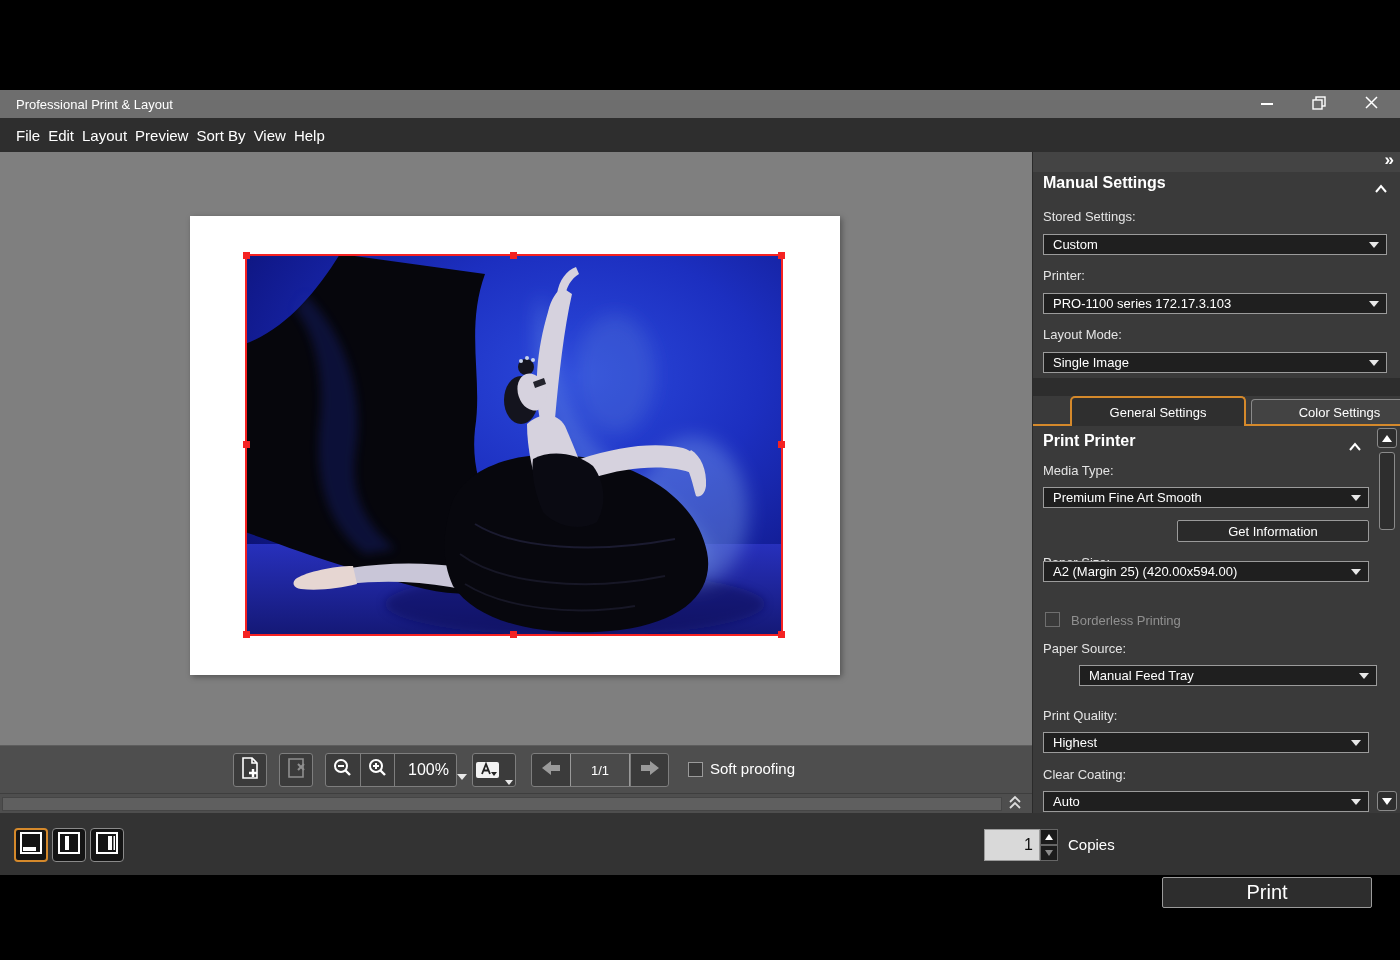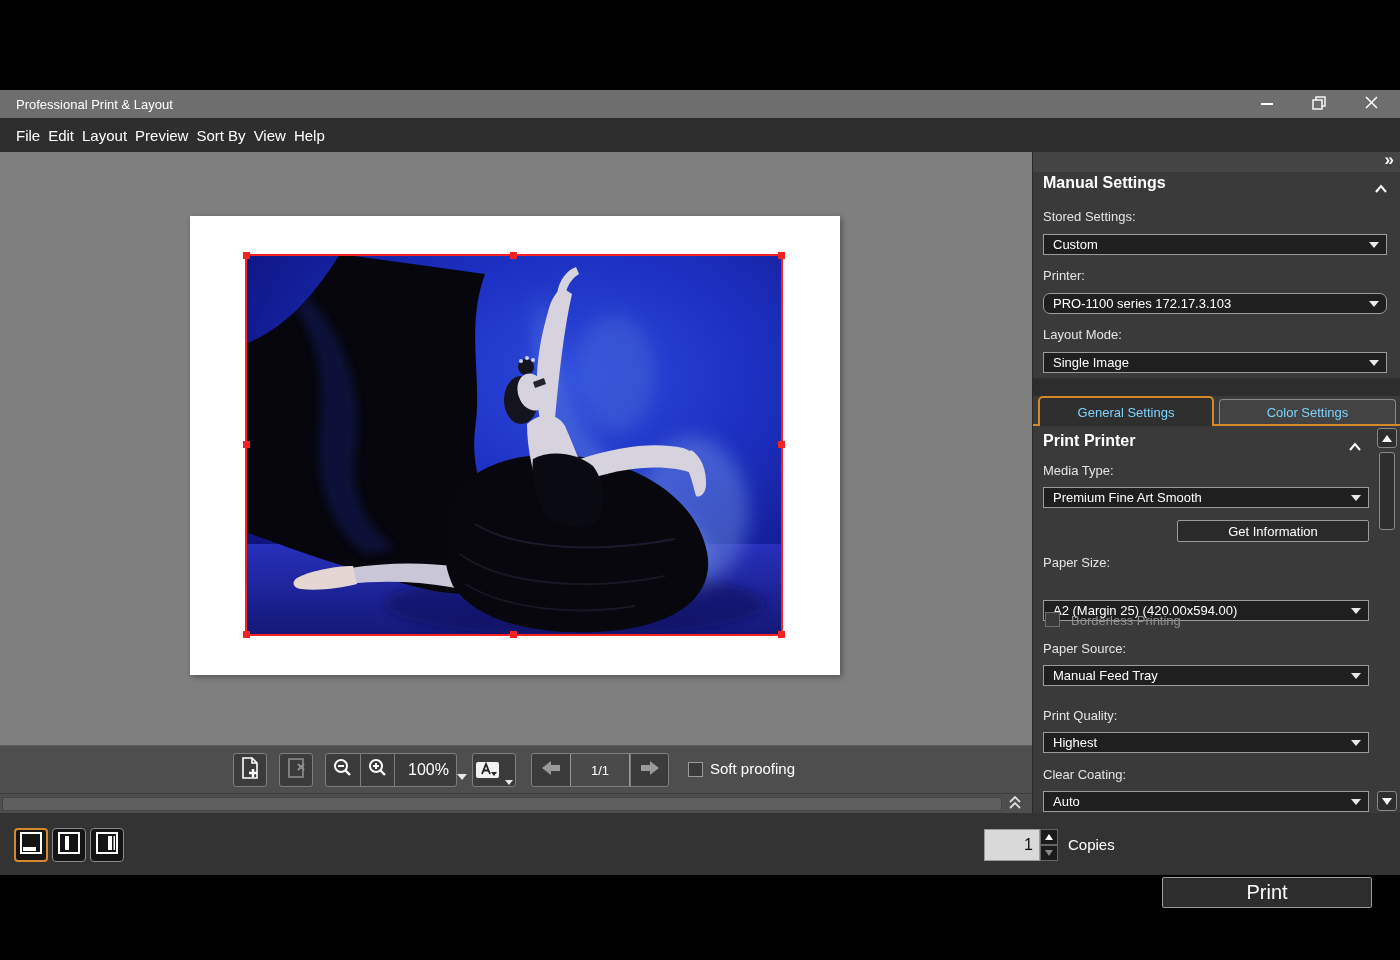--- a/index.html
+++ b/index.html
@@ -50,21 +50,21 @@
   .collapse-row{position:absolute;top:0;left:0;width:100%;height:20px;background:#444;}
   .collapse-glyph{position:absolute;right:8px;top:-2px;color:#fff;font-size:17px;font-weight:bold;letter-spacing:-2px;}
   .sec-header{position:absolute;left:10px;color:#fff;font-size:16px;font-weight:bold;}
   .chev{position:absolute;width:14px;height:10px;}
   .field-label{position:absolute;left:10px;font-size:13px;color:#e4e4e4;}
   .dd{position:absolute;left:10px;height:21px;background:#1f1f1f;border:1px solid #9b9b9b;box-sizing:border-box;
       display:flex;align-items:center;color:#fff;font-size:13px;}
   .dd .dd-text{padding-left:9px;flex:1;white-space:nowrap;overflow:hidden;}
   .dd .dd-arrow{width:0;height:0;border-left:5px solid transparent;border-right:5px solid transparent;border-top:6px solid #e8e8e8;margin-right:7px;}
   .sec-gap{position:absolute;left:0;width:100%;height:18px;background:#2d2d2d;}
-  .tab{position:absolute;box-sizing:border-box;display:flex;align-items:center;justify-content:center;font-size:13px;color:#7dd3fc;}
+  .tab{position:absolute;box-sizing:border-box;display:flex;align-items:center;justify-content:center;font-size:13px;color:#ffffff;margin-left:32px;}
   .tab-active{background:#2f2f2f;border:2px solid #d5892b;border-bottom:none;border-radius:5px 5px 0 0;z-index:3;}
   .tab-inactive{background:#434343;border:1px solid #8a8a8a;border-bottom:none;border-radius:4px 4px 0 0;}
   .tab-underline{position:absolute;left:0;width:100%;height:2px;background:#d5892b;z-index:2;}
   .btn{position:absolute;background:#2a2a2a;border:1px solid #9a9a9a;box-sizing:border-box;color:#fff;
        display:flex;align-items:center;justify-content:center;border-radius:2px;}
   .chk-dis{width:15px;height:15px;background:#3a3a3a;border:1px solid #6f6f6f;box-sizing:border-box;}
   .dis-label{color:#909090;font-size:13px;}
   .vscroll-btn{position:absolute;width:20px;height:20px;background:#2e2e2e;border:1px solid #8a8a8a;border-radius:3px;
                box-sizing:border-box;display:flex;align-items:center;justify-content:center;}
   .tri-up{width:0;height:0;border-left:5px solid transparent;border-right:5px solid transparent;border-bottom:7px solid #fff;}
@@ -313,21 +313,21 @@
         </svg>
     </span>
 
     <span class="field-label" style="top:57px;">Stored Settings:</span>
     <div class="dd" style="top:82px;width:344px;">
       <span class="dd-text">Custom</span>
       <span class="dd-arrow"></span>
     </div>
 
     <span class="field-label" style="top:116px;">Printer:</span>
-    <div class="dd" style="top:141px;width:344px;border-radius:7px;">
+    <div class="dd" style="top:141px;width:344px;">
       <span class="dd-text">PRO-1100 series 172.17.3.103</span>
       <span class="dd-arrow"></span>
     </div>
 
     <span class="field-label" style="top:175px;">Layout Mode:</span>
     <div class="dd" style="top:200px;width:344px;">
       <span class="dd-text">Single Image</span>
       <span class="dd-arrow"></span>
     </div>
 
@@ -352,30 +352,30 @@
     <div class="dd" style="top:335px;width:326px;">
       <span class="dd-text">Premium Fine Art Smooth</span>
       <span class="dd-arrow"></span>
     </div>
 
     <div class="btn" style="left:144px;top:368px;width:192px;height:22px;font-size:13px;">
       <span>Get Information</span>
     </div>
 
     <span class="field-label" style="top:403px;">Paper Size:</span>
-    <div class="dd" style="top:448px;width:326px;">
+    <div class="dd" style="top:409px;width:326px;">
       <span class="dd-text">A2 (Margin 25) (420.00x594.00)</span>
       <span class="dd-arrow"></span>
     </div>
 
     <div class="abs chk-dis" style="left:12px;top:460px;"></div>
     <span class="abs dis-label" style="left:38px;top:461px;">Borderless Printing</span>
 
     <span class="field-label" style="top:489px;">Paper Source:</span>
-    <div class="dd" style="top:513px;width:326px;">
+    <div class="dd" style="top:513px;width:298px;margin-left:36px;">
       <span class="dd-text">Manual Feed Tray</span>
       <span class="dd-arrow"></span>
     </div>
 
     <span class="field-label" style="top:556px;">Print Quality:</span>
     <div class="dd" style="top:580px;width:326px;">
       <span class="dd-text">Highest</span>
       <span class="dd-arrow"></span>
     </div>
 

